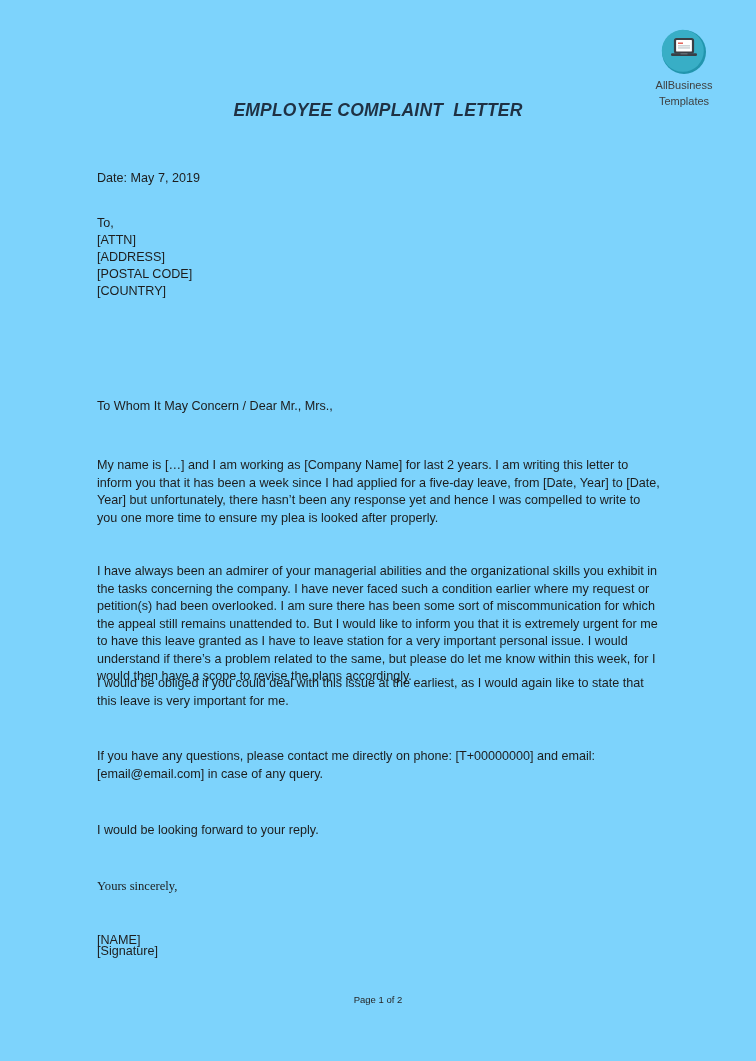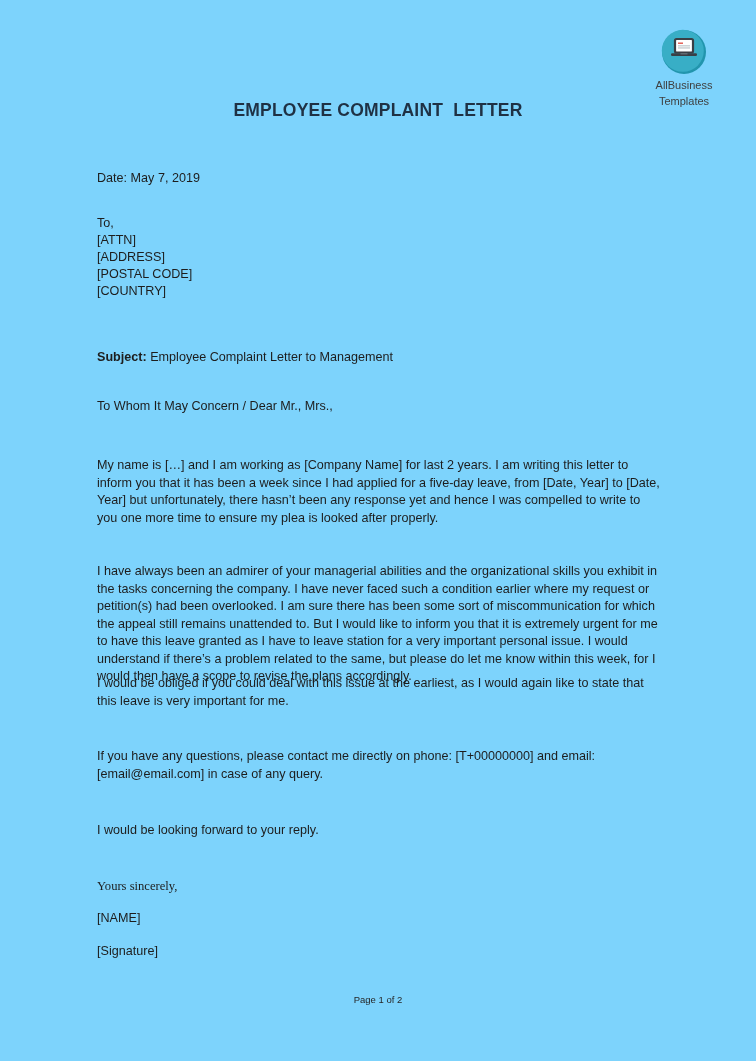--- a/index.html
+++ b/index.html
@@ -33,41 +33,42 @@
     position: absolute;
     top: 100px;
     left: 0;
     width: 100%;
     text-align: center;
     font-size: 17.5px;
     font-weight: 700;
     color: #1f3144;
     white-space: pre;
     letter-spacing: 0.2px;
+    font-style: italic;
   }
   
   .block {
     position: absolute;
     left: 97px;
     width: 563px;
     font-size: 12.6px;
     line-height: 17.5px;
   }
   .date-line   { top: 159px; margin-top: 11px; }
   .to-block    { top: 215px; line-height: 17px; }
   .subject-line{ top: 349px; }
   .subject-line .bold { font-weight: 700; }
   .greeting    { top: 398px; }
   .para-1      { top: 457px; }
   .para-2      { top: 539px; margin-top: 24px; }
   .para-3      { top: 675px; }
   .para-4      { top: 748px; }
   .para-5      { top: 822px; }
   .valediction { top: 878px; font-family: Liberation Serif, serif; }
-  .sender-name { top: 910px; }
+  .sender-name { top: 932px; }
   .signature   { top: 943px; }
   .footer {
     position: absolute;
     top: 994px;
     left: 0;
     width: 100%;
     text-align: center;
     font-size: 9.5px;
     color: #262626;
   }
@@ -99,23 +100,20 @@
   <div class="block date-line">Date: May 7, 2019</div>
 
   <div class="block to-block">
     <div>To,</div>
     <div>[ATTN]</div>
     <div>[ADDRESS]</div>
     <div>[POSTAL CODE]</div>
     <div>[COUNTRY]</div>
   </div>
 
-  <div class="block subject-line">
-    <span class="bold">Subject:</span><span> Employee Complaint Letter to Management</span>
-  </div>
 
   <div class="block greeting">To Whom It May Concern / Dear Mr., Mrs.,</div>
 
   <div class="block para-1">My name is […] and I am working as [Company Name] for last 2 years. I am writing this letter to inform you that it has been a week since I had applied for a five-day leave, from [Date, Year] to  [Date, Year] but unfortunately, there hasn’t been any response yet and hence I was compelled to write to you one more time to ensure my plea is looked after properly.</div>
   <div class="block para-2">I have always been an admirer of your managerial abilities and the organizational skills you exhibit in the tasks concerning the company. I have never faced such a condition earlier where my request or petition(s) had been overlooked. I am sure there has been some sort of miscommunication for which the appeal still remains unattended to. But I would like to inform you that it is extremely urgent for me to have this leave granted as I have to leave station for a very important personal issue.  I would understand if there’s a problem related to the same, but please do let me know within this week, for I would then have a scope to revise the plans accordingly.</div>
   <div class="block para-3">I would be obliged if you could deal with this issue at the earliest, as I would again like to state that this leave is very important for me.</div>
   <div class="block para-4">If you have any questions, please contact me directly on phone: [T+00000000] and email: [email@email.com] in case of any query.</div>
   <div class="block para-5">I would be looking forward to your reply.</div>
 
   <div class="block valediction">Yours sincerely,</div>

